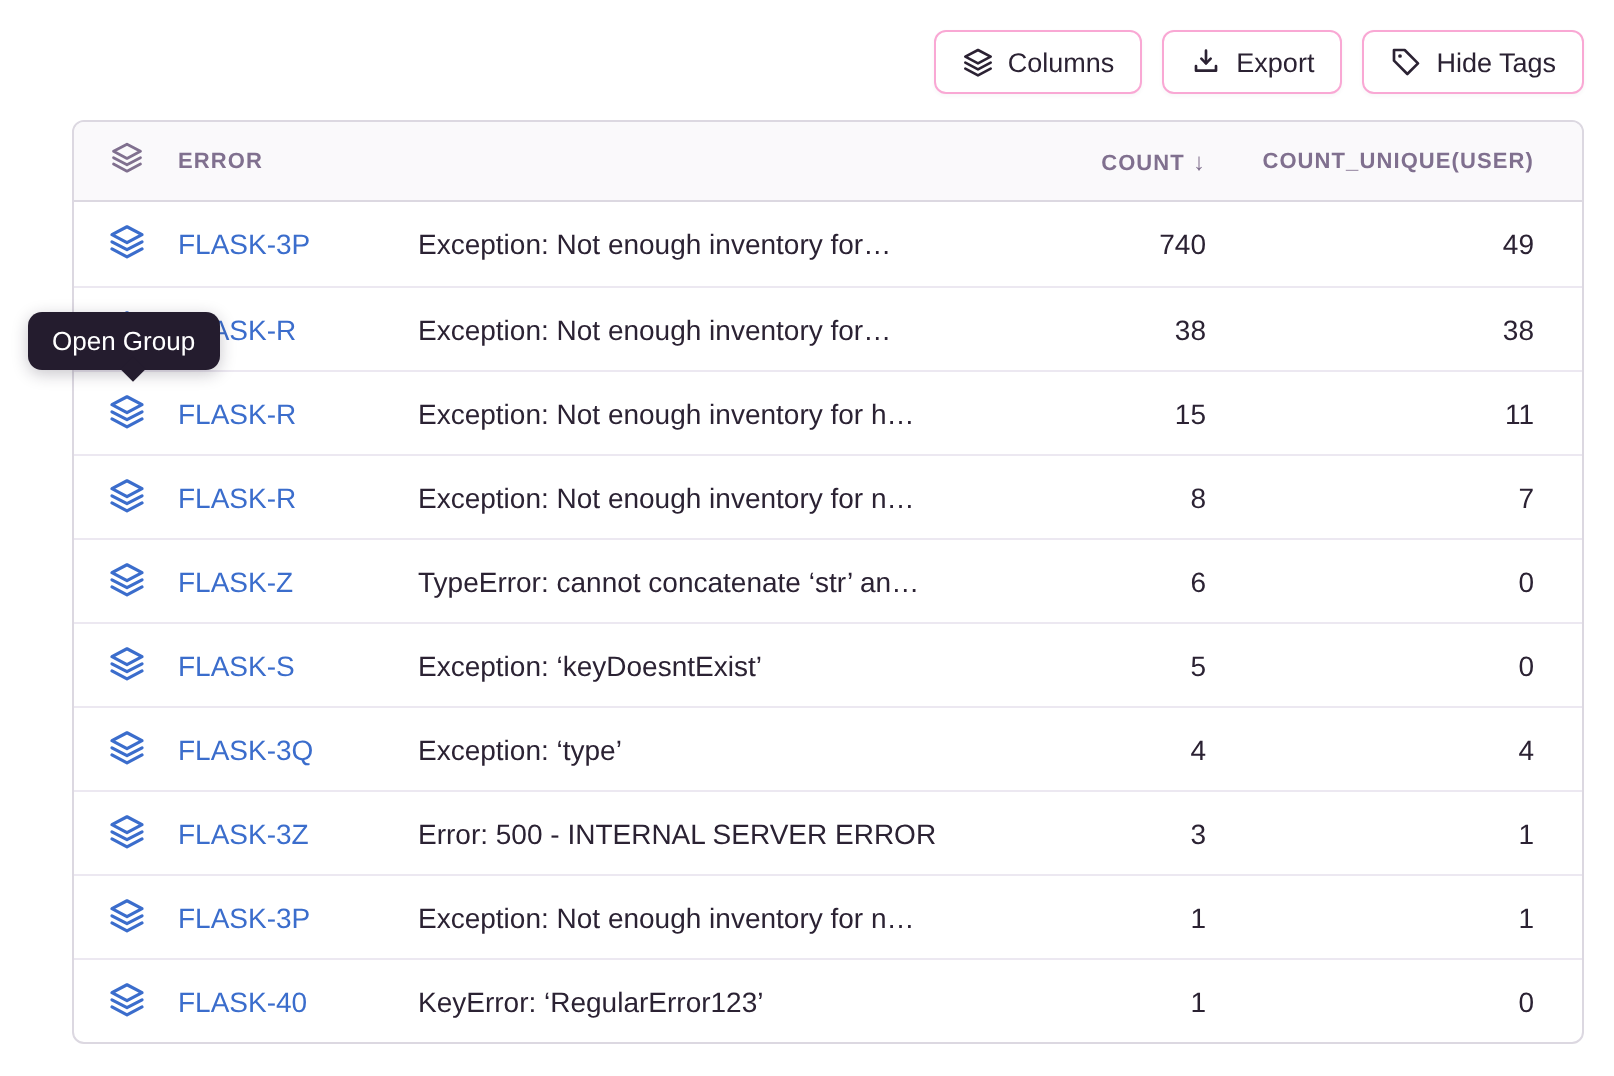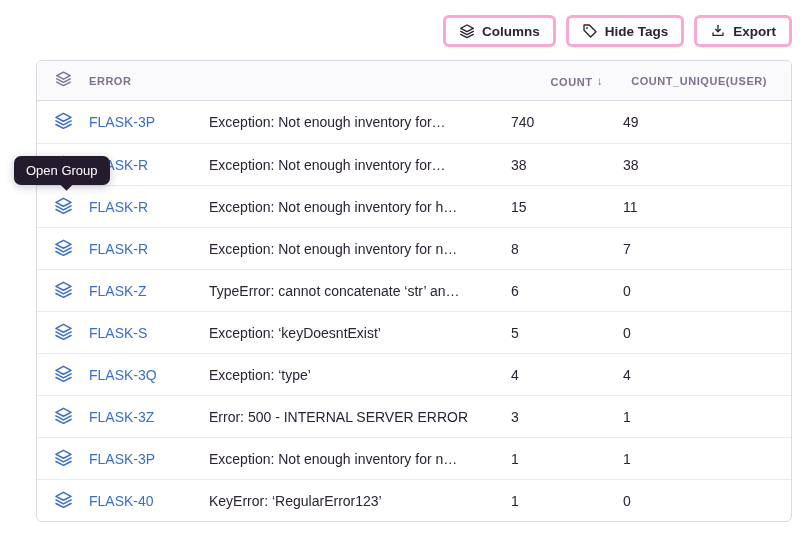--- a/index.html
+++ b/index.html
@@ -14,24 +14,24 @@
 
   
   .toolbar {
     position:absolute; top:15px; right:15px;
     display:flex; gap:10px;
   }
   .btn {
     display:flex; align-items:center; gap:7px;
     height:32px; padding:0 13px;
     background:#fff;
-    border:3px solid #f9a8d4;
+    border:1px solid #f9a8d4;
     border-radius:6px;
     font-family:inherit;
-    font-size:13.5px; font-weight:700;
+    font-size:13.5px; font-weight:400;
     color:var(--text-dark,#2b2233);
     cursor:pointer;
     box-shadow:0 1px 2px rgba(43,34,51,.04);
   }
   .btn svg { display:block; }
 
   
   .table {
     position:absolute; left:36px; top:60px; width:756px;
     border:1px solid var(--border,#dcd8e1);
@@ -70,21 +70,21 @@
     cursor:pointer;
   }
   .title-cell {
     font-size:14px;
     color:var(--text-dark,#2b2233);
     white-space:nowrap; overflow:hidden; text-overflow:ellipsis;
     padding-right:16px;
   }
   .num-cell {
     font-size:14px;
-    text-align:left;
+    text-align:right;
     padding-right:20px;
     color:var(--text-dark,#2b2233);
     font-variant-numeric:tabular-nums;
   }
   .num-cell.last { padding-right:24px; }
   .header-num {
     display:flex; justify-content:flex-end; align-items:flex-end; gap:4px;
     padding-right:20px; cursor:pointer;
   }
   .header-num.last { padding-right:24px; cursor:default; }
@@ -120,35 +120,35 @@
         <path d="M12 3 2.5 8 12 13 21.5 8 Z"></path>
         <path d="M2.5 12.5 12 17.5 21.5 12.5"></path>
         <path d="M2.5 17 12 22 21.5 17"></path>
       </svg>
     </span>
     <span>Columns</span>
   </button>
   <button class="btn">
     <span>
       <svg width="16" height="16" viewBox="0 0 24 24" fill="none" stroke="#2b2233" stroke-width="2" stroke-linejoin="round" stroke-linecap="round">
-        <path d="M3 3h8l10 10-8 8L3 11Z"></path>
-        <circle cx="7.5" cy="7.5" r="1.4" fill="#2b2233" stroke="none"></circle>
+        <path d="M12 3.5V13"></path>
+        <path d="M8.5 9.5 12 13l3.5-3.5"></path>
+        <path d="M4.5 15v3.5h15V15"></path>
       </svg>
     </span>
-    <span>Hide Tags</span>
+    <span>Export</span>
   </button>
   <button class="btn">
     <span>
       <svg width="16" height="16" viewBox="0 0 24 24" fill="none" stroke="#2b2233" stroke-width="2" stroke-linejoin="round" stroke-linecap="round">
-        <path d="M12 3.5V13"></path>
-        <path d="M8.5 9.5 12 13l3.5-3.5"></path>
-        <path d="M4.5 15v3.5h15V15"></path>
+        <path d="M3 3h8l10 10-8 8L3 11Z"></path>
+        <circle cx="7.5" cy="7.5" r="1.4" fill="#2b2233" stroke="none"></circle>
       </svg>
     </span>
-    <span>Export</span>
+    <span>Hide Tags</span>
   </button>
 </div>
 
 <div class="table">
   <div class="row thead">
     <span class="icon-cell">
       <span>
         <svg width="17" height="17" viewBox="0 0 24 24" fill="none" stroke="#80708f" stroke-width="2" stroke-linejoin="round" stroke-linecap="round">
           <path d="M12 3 2.5 8 12 13 21.5 8 Z"></path>
           <path d="M2.5 12.5 12 17.5 21.5 12.5"></path>

